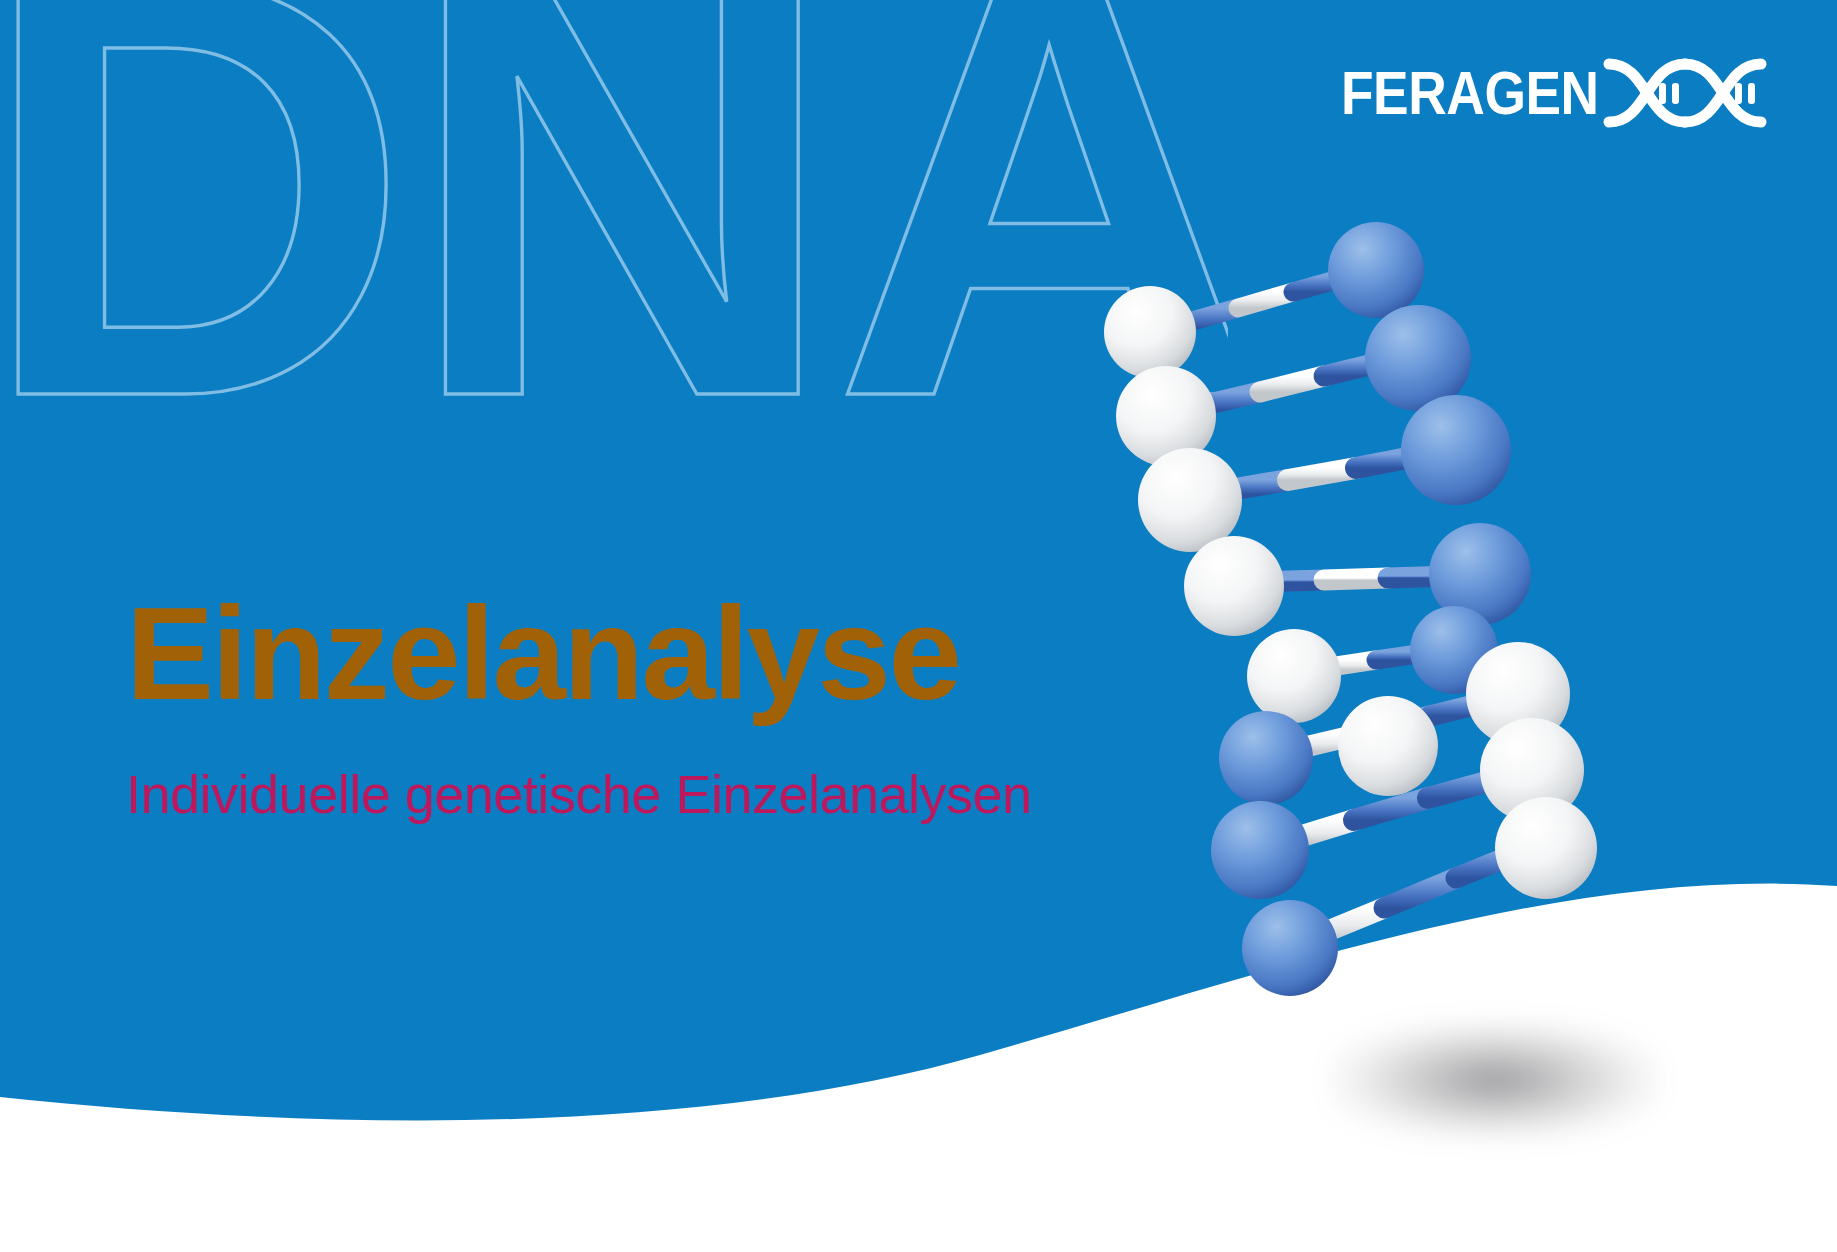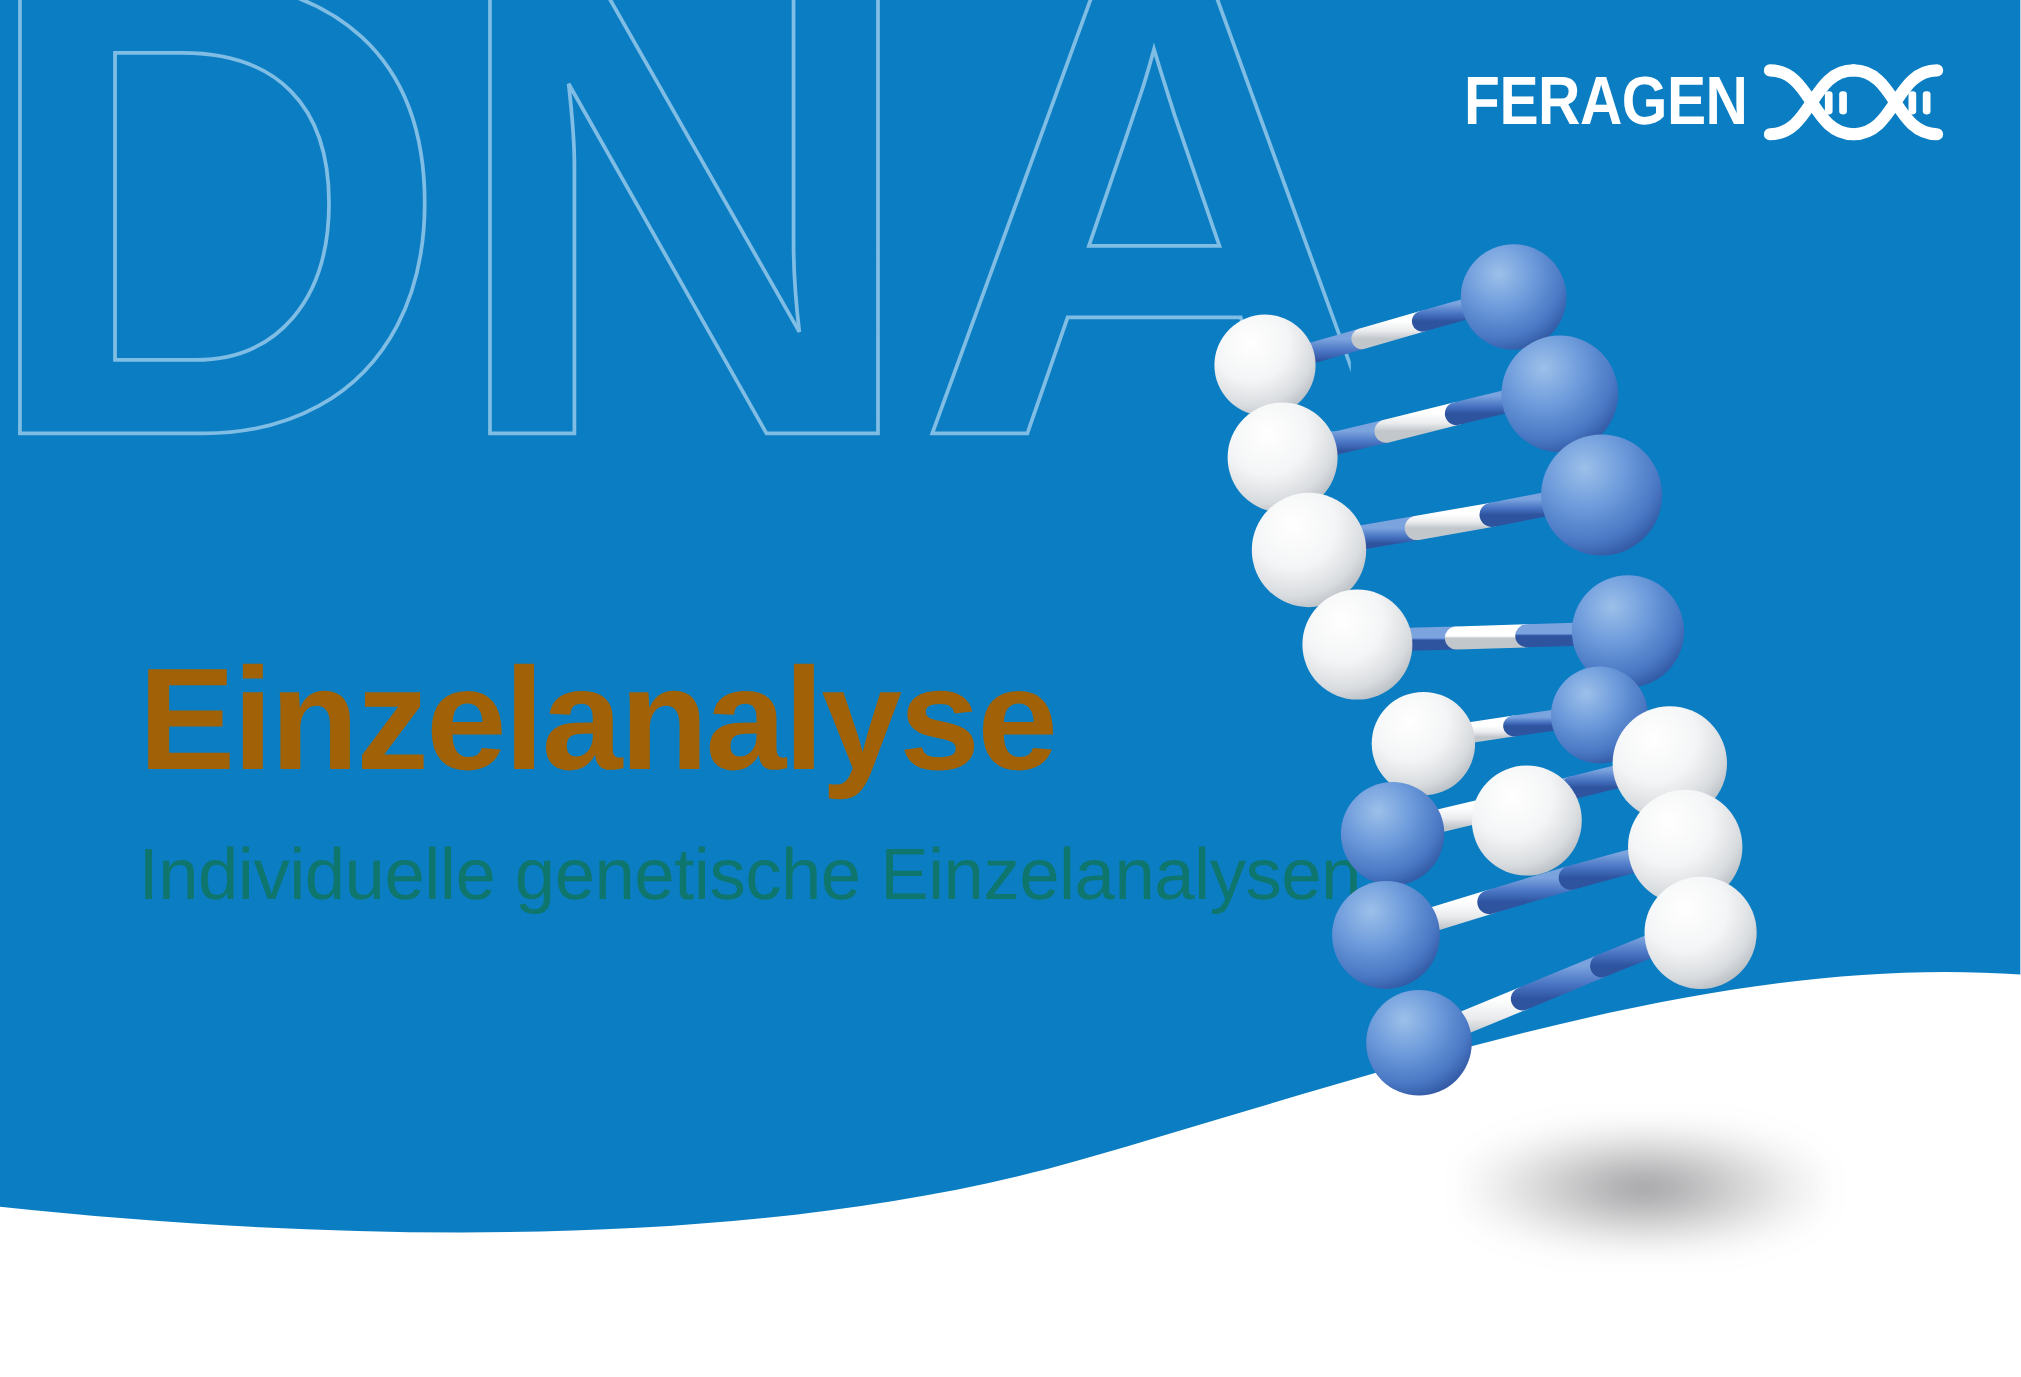--- a/index.html
+++ b/index.html
@@ -26,21 +26,21 @@
     font-size:600px;
     letter-spacing:-6px;
     fill:none;
     stroke:#7fbde4;
     stroke-width:3.4;
   }
 
   
   .logo{
     position:absolute;right:62px;top:56px;
-    display:flex;align-items:center;gap:16px;
+    display:flex;align-items:center;gap:6px;
   }
   .logo-word{
     color:#ffffff;
     font-family:"Liberation Sans Narrow","Liberation Sans", sans-serif;
     font-weight:700;
     font-size:62px;
     line-height:62px;
     letter-spacing:-0.5px;
     transform:scaleX(0.86);
     transform-origin:right center;
@@ -53,23 +53,23 @@
   .headline{
     color:#a16207;
     font-weight:700;
     font-size:132px;
     line-height:132px;
     letter-spacing:-2.5px;
     margin:0;
     white-space:nowrap;
   }
   .subline{
-    color:#0f766e;
+    color:#be185d;
     font-weight:400;
-    font-size:66px;
+    font-size:54px;
     line-height:60px;
     letter-spacing:-0.5px;
     margin:44px 0 0 0;
     white-space:nowrap;
   }
 
   
   .dna-model{position:absolute;left:1088px;top:200px;width:760px;height:800px;}
   .dna-shadow{
     position:absolute;left:1330px;top:1020px;

